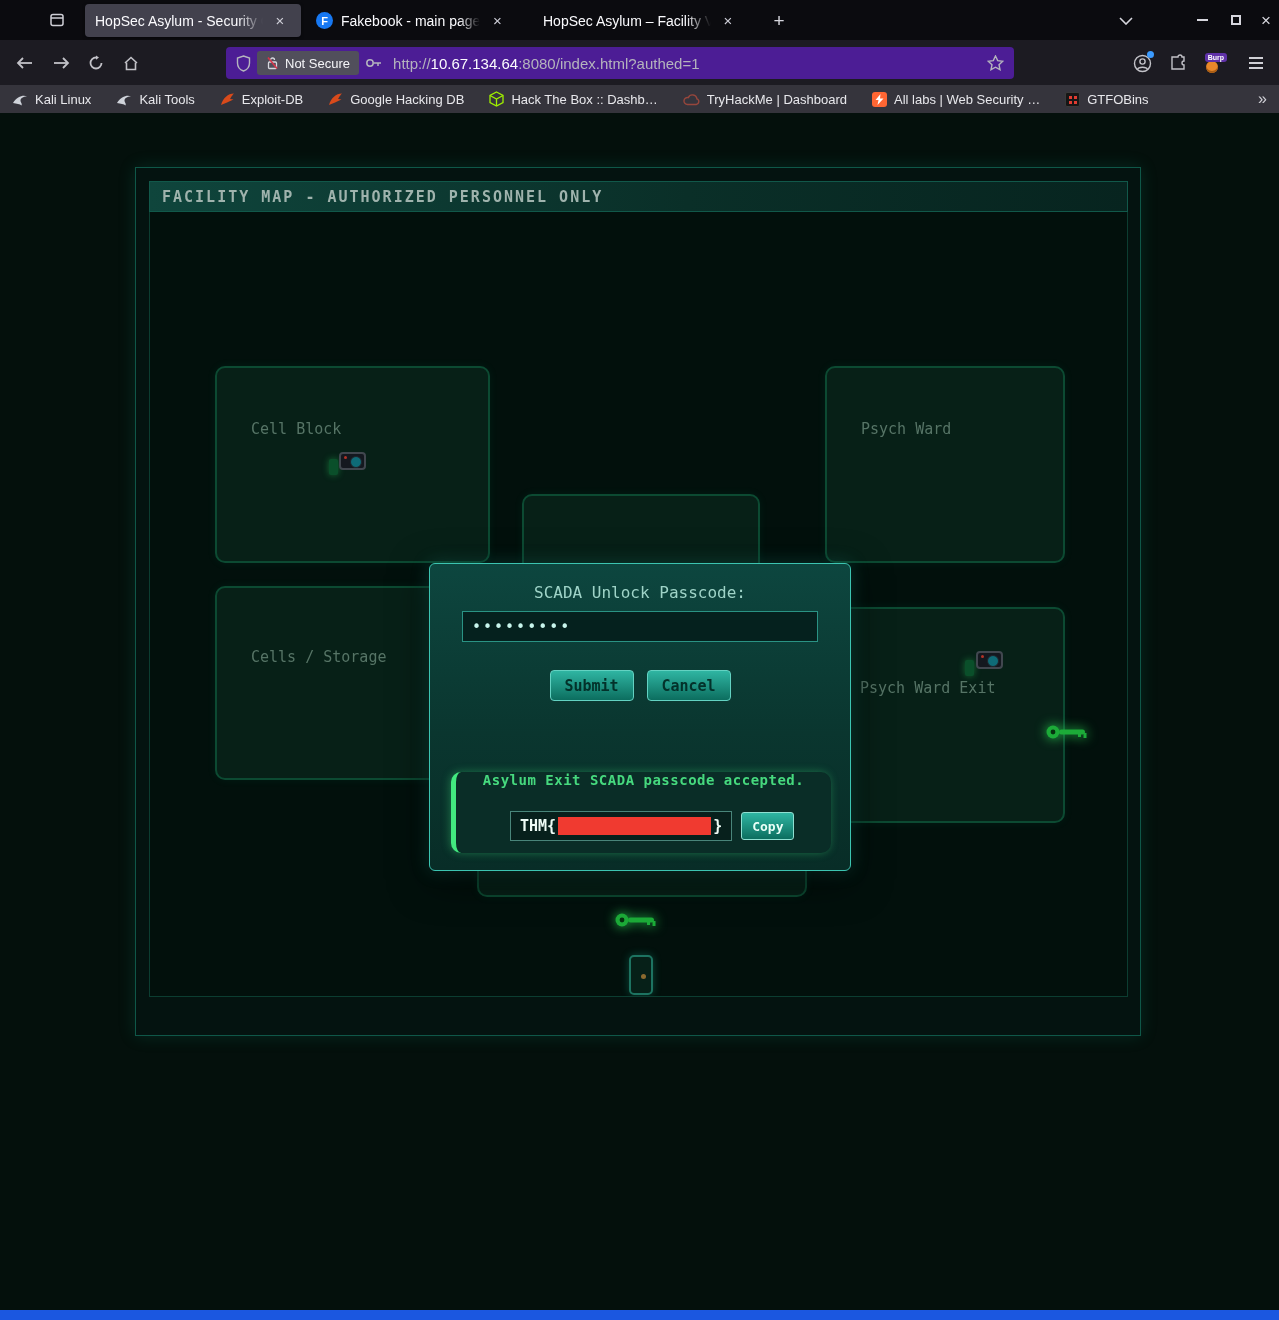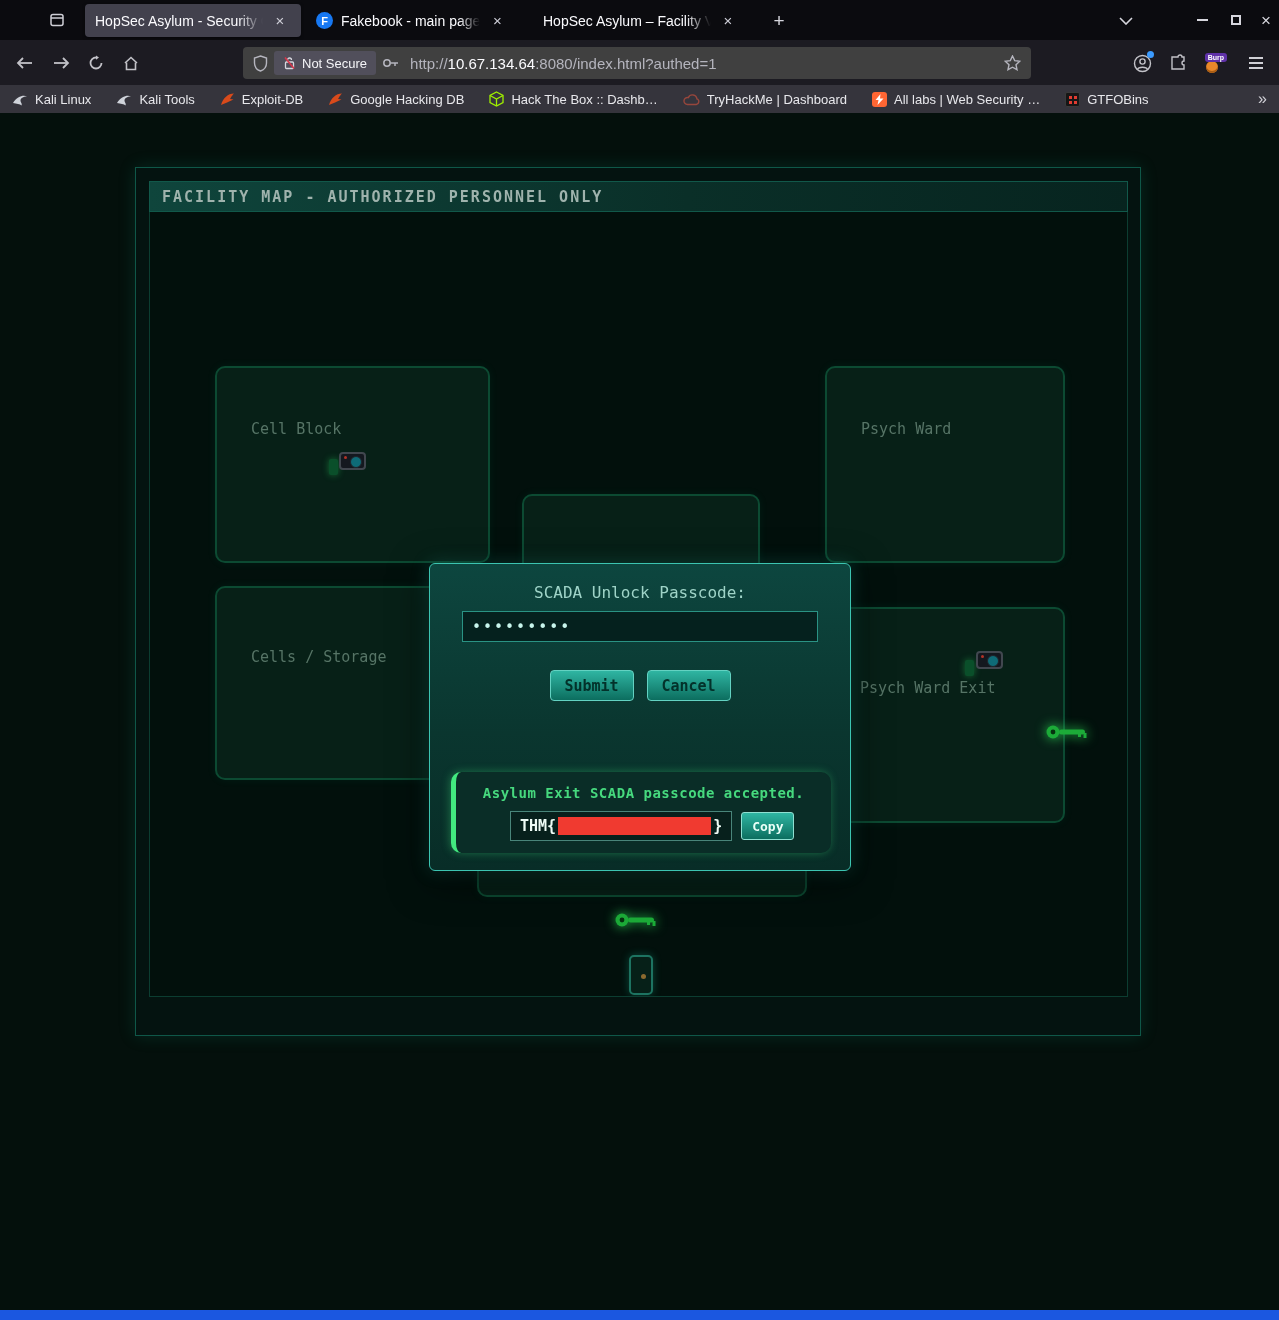--- a/index.html
+++ b/index.html
@@ -23,21 +23,21 @@
   .tabchevron { position:absolute; left:1113px; top:9px; width:26px; height:24px; display:flex; align-items:center; justify-content:center; }
   .winbtn { position:absolute; top:8px; width:28px; height:24px; display:flex; align-items:center; justify-content:center; }
   .winbtn.min { left:1188px; } .winbtn.max { left:1222px; } .winbtn.close { left:1252px; }
   .min-glyph { width:11px; height:2px; background:#d7d7de; }
   .max-glyph { width:10px; height:10px; border:2px solid #d7d7de; }
   .close-glyph { color:#d7d7de; font-size:17px; line-height:1; }
 
   .navbar { position:relative; width:100%; height:45px; background:#1c1b22; }
   .navicon { position:absolute; top:9px; width:28px; height:28px; display:flex; align-items:center; justify-content:center;
              color:#c2c2c8; font-size:19px; border-radius:4px; }
-  .urlbar { position:absolute; left:243px; top:7px; width:788px; height:32px; background:#404040; border-radius:4px;
+  .urlbar { position:absolute; left:226px; top:7px; width:788px; height:32px; background:#4c1d95; border-radius:4px;
             display:flex; align-items:center; padding:0 10px; }
   .chip { display:flex; align-items:center; gap:6px; background:#514f5b; border-radius:3px; height:24px;
           padding:0 9px; margin:0 6px; color:#f5f5f8; font-size:13px; }
   .urltext { margin-left:10px; font-size:15px; color:#b4b4bd; white-space:nowrap; }
   .urltext .host { color:#fbfbfe; }
   .urlstar { margin-left:auto; }
   .acct-dot { position:absolute; right:2px; top:2px; width:7px; height:7px; border-radius:50%; background:#3b9bff; }
   .burp-badge { position:relative; width:22px; height:20px; }
   .burp-purple { position:absolute; right:0; top:0; background:#5f31a8; color:#fff; font-size:7px; font-weight:bold;
                  padding:1px 3px; border-radius:3px; }
@@ -99,21 +99,21 @@
   .m-input { display:block; margin:9px auto 0; width:356px; height:31px; background:#05211e;
              border:1px solid #2a9384; color:#c8f5ec; font-family:"DejaVu Sans Mono", monospace;
              font-size:15px; letter-spacing:2px; padding:0 9px; outline:none; }
   .m-btnrow { margin-top:28px; display:flex; justify-content:center; gap:13px; }
   .m-btn { min-width:84px; height:31px; background:linear-gradient(180deg,#2fb5a2,#0c6e5f);
            border:1px solid #63d2c2; border-radius:4px; color:#03312a; font-weight:bold;
            font-family:"DejaVu Sans Mono", monospace; font-size:15px; }
   .m-success { position:absolute; left:21px; top:208px; width:380px; height:81px; background:#0a2d27;
                border-radius:10px; border-left:5px solid #42e97f;
                box-shadow:-1px 0 8px rgba(66,233,127,.35); }
-  .m-success-text { margin-top:13px; text-align:center; color:#46d97e; font-weight:bold; font-size:14px; letter-spacing:.5px; }
+  .m-success-text { text-align:center; color:#46d97e; font-weight:bold; font-size:14px; letter-spacing:.5px; }
   .m-flagrow { position:absolute; left:54px; top:39px; display:flex; align-items:center; gap:9px; }
   .flagbox { display:flex; align-items:center; background:#07201c; border:1px solid #49857a;
              height:30px; padding:0 9px; color:#eefcf6; font-weight:bold; font-size:15px; }
   .flag-redact { display:inline-block; width:153px; height:18px; background:#f03a30; margin:0 2px; }
   .copy-btn { height:28px; padding:0 10px; background:linear-gradient(180deg,#2fb5a2,#0c6e5f);
               border:1px solid #8fe0d2; border-radius:3px; color:#eafff8; font-weight:bold;
               font-family:"DejaVu Sans Mono", monospace; font-size:13px; }
 
   .bottom-strip { width:100%; height:10px; background:#1b57e0; }
   svg { display:block; }

